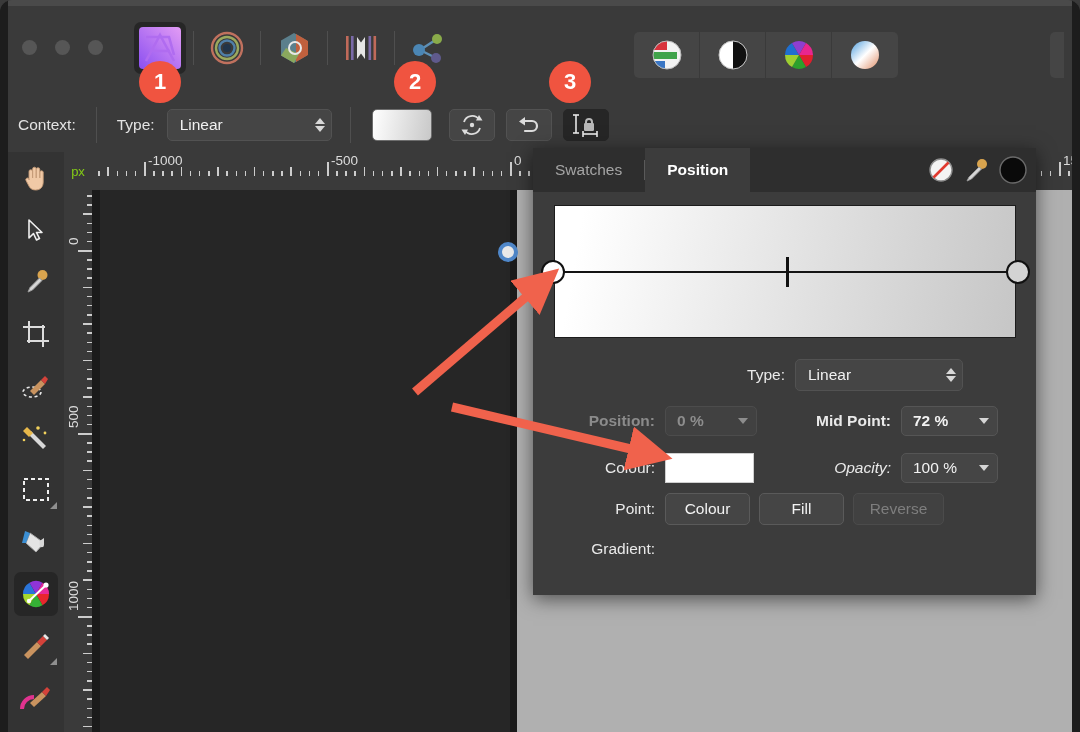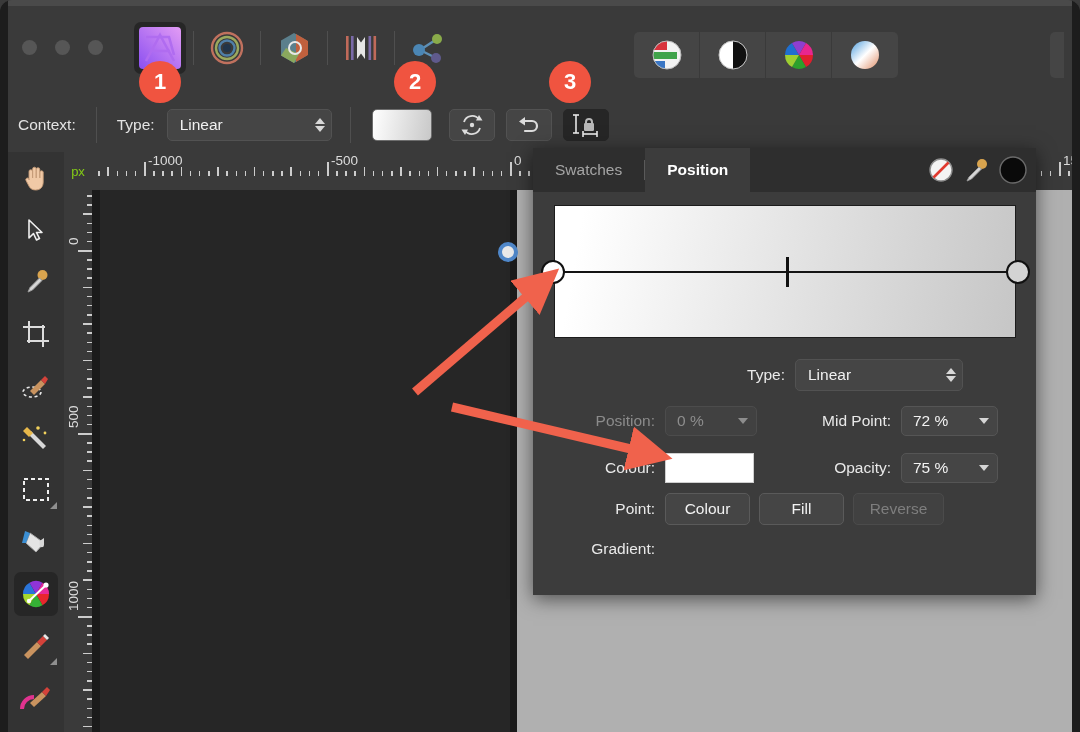--- a/index.html
+++ b/index.html
@@ -658,39 +658,39 @@
         <div class="lbl" style="width:252px;">Type:</div>
         <div class="popup" style="width:168px; height:32px; margin-left:10px;">
           <span>Linear</span>
           <span class="stepper">
             <span class="tri-up"></span>
               <span class="tri-dn"></span>
           </span>
         </div>
       </div>
 
-      <div class="row" style="left:0; top:258px; width:503px;">
+      <div class="row" style="left:0; top:258px; width:503px;font-weight:bold;">
         <div class="lbl dim" style="width:122px;">Position:</div>
         <div class="field dim" style="width:92px; margin-left:10px;">
           <span>0 %</span>
           <span class="caret"></span>
         </div>
         <div class="lbl" style="width:110px; margin-left:24px;">Mid Point:</div>
         <div class="field" style="width:97px; margin-left:10px;">
           <span>72 %</span>
           <span class="caret"></span>
         </div>
       </div>
 
       <div class="row" style="left:0; top:305px; width:503px;">
         <div class="lbl" style="width:122px;padding-left:28px;">Colour:</div>
         <div class="colour-well" style="margin-left:10px;"></div>
-        <div class="lbl" style="width:110px; margin-left:27px;">Opacity:</div>
+        <div class="lbl" style="width:110px; margin-left:27px;font-style:italic;">Opacity:</div>
         <div class="field" style="width:97px; margin-left:10px;">
-          <span>75 %</span>
+          <span>100 %</span>
           <span class="caret"></span>
         </div>
       </div>
 
       <div class="row" style="left:0; top:345px; width:503px;">
         <div class="lbl" style="width:122px;">Point:</div>
         <div class="btn" style="width:85px; margin-left:10px;">
           <span>Colour</span>
         </div>
         <div class="btn" style="width:85px; margin-left:9px;">

